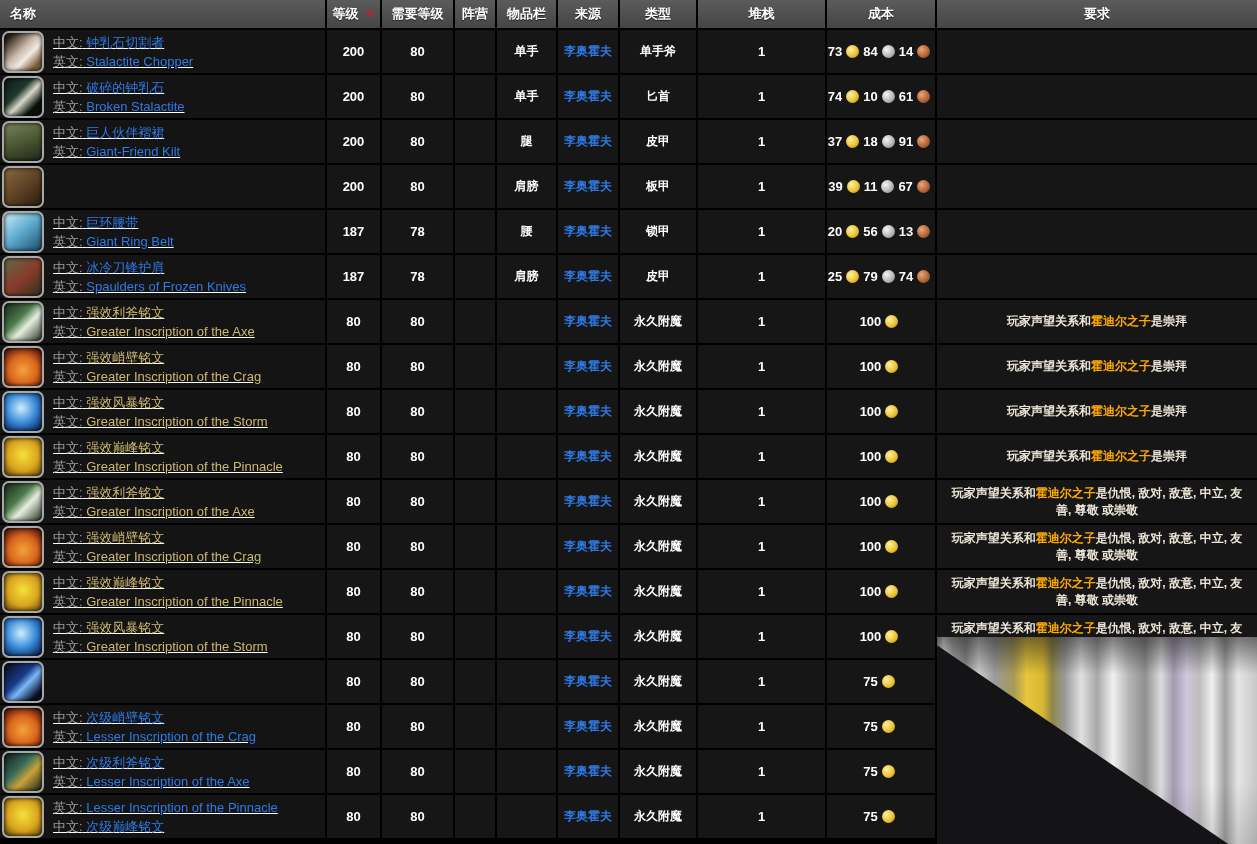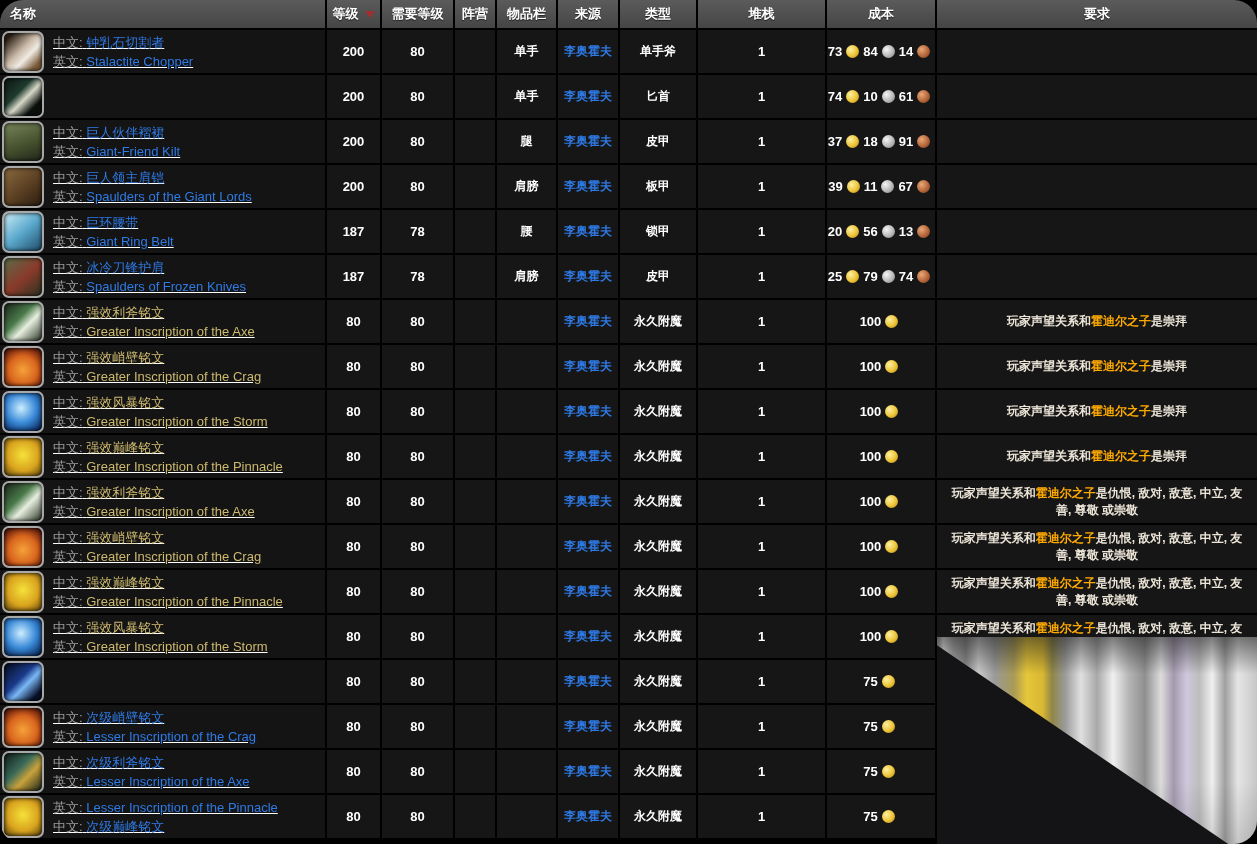--- a/index.html
+++ b/index.html
@@ -1,17 +1,17 @@
 <!DOCTYPE html>
 <html><head>
 <meta charset="utf-8">
 <style>
   html,body{margin:0;padding:0;background:#000;}
   #stage{position:relative;width:1257px;height:844px;background:#000;overflow:hidden;
-         font-family:"Liberation Sans","DejaVu Sans",sans-serif;border-radius:23px;}
+         font-family:"Liberation Sans","DejaVu Sans",sans-serif;}
   #grid{display:grid;width:1257px;
         grid-template-columns:325px 53px 71px 40px 59px 60px 76px 127px 108px 320px;
         grid-template-rows:28px repeat(18,43px);
         gap:2px;background:#000;}
   .hcell{background:linear-gradient(#5b5b5b,#454545);color:#fff;font-size:13px;font-weight:bold;
          display:flex;align-items:center;justify-content:center;white-space:nowrap;
          text-shadow:0 1px 1px rgba(0,0,0,.6);}
   .hcell.first{justify-content:flex-start;padding-left:10px;}
   .sort-arrow{width:0;height:0;border-left:5px solid transparent;border-right:5px solid transparent;
               border-top:7px solid #a03030;margin-left:6px;display:inline-block;}
@@ -110,20 +110,30 @@
         <span class="coin s"></span>
         <span>14</span>
         <span class="coin c"></span>
   </div>
   <div class="cell reqcell">
     <span><span></span><a class="replnk"></a><span></span></span>
   </div>
 
   <div class="cell namecell">
     <span class="icon ic-broken-dagger"></span>
+    <span class="nametxt">
+      <span>
+        <span class="lab">中文:</span>
+        <a class="lnk q-blue">破碎的钟乳石</a>
+      </span>
+      <span>
+        <span class="lab">英文:</span>
+        <a class="lnk q-blue">Broken Stalactite</a>
+      </span>
+    </span>
   </div>
   <div class="cell num">200</div>
   <div class="cell num">80</div>
   <div class="cell"></div>
   <div class="cell cjk">单手</div>
   <div class="cell cjk">
     <a class="srclnk">李奥霍夫</a>
   </div>
   <div class="cell cjk">匕首</div>
   <div class="cell num">1</div>
@@ -168,30 +178,20 @@
         <span class="coin s"></span>
         <span>91</span>
         <span class="coin c"></span>
   </div>
   <div class="cell reqcell">
     <span><span></span><a class="replnk"></a><span></span></span>
   </div>
 
   <div class="cell namecell">
     <span class="icon ic-shoulder-brown"></span>
-    <span class="nametxt">
-      <span>
-        <span class="lab">中文:</span>
-        <a class="lnk q-blue">巨人领主肩铠</a>
-      </span>
-      <span>
-        <span class="lab">英文:</span>
-        <a class="lnk q-blue">Spaulders of the Giant Lords</a>
-      </span>
-    </span>
   </div>
   <div class="cell num">200</div>
   <div class="cell num">80</div>
   <div class="cell"></div>
   <div class="cell cjk">肩膀</div>
   <div class="cell cjk">
     <a class="srclnk">李奥霍夫</a>
   </div>
   <div class="cell cjk">板甲</div>
   <div class="cell num">1</div>

